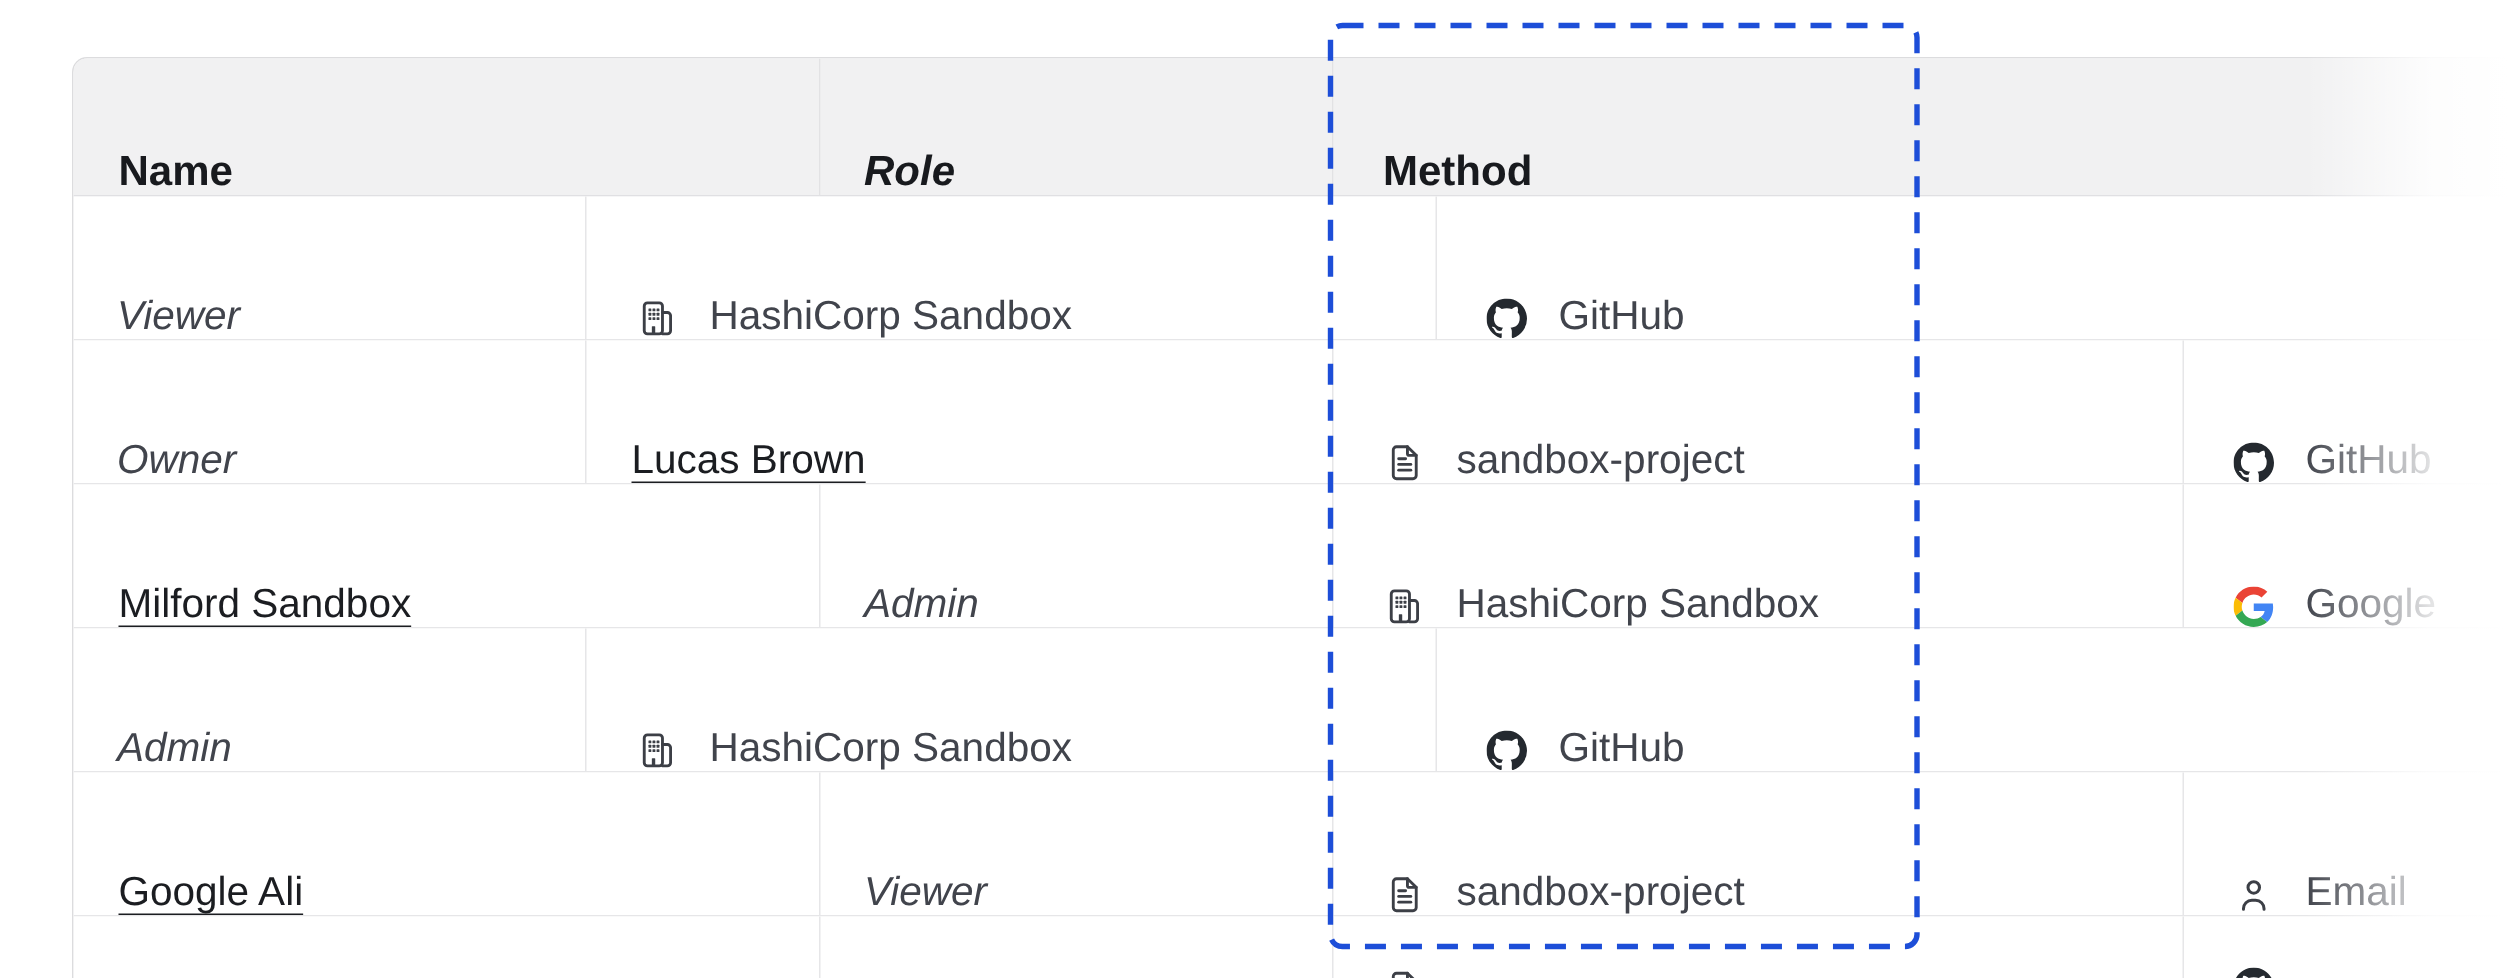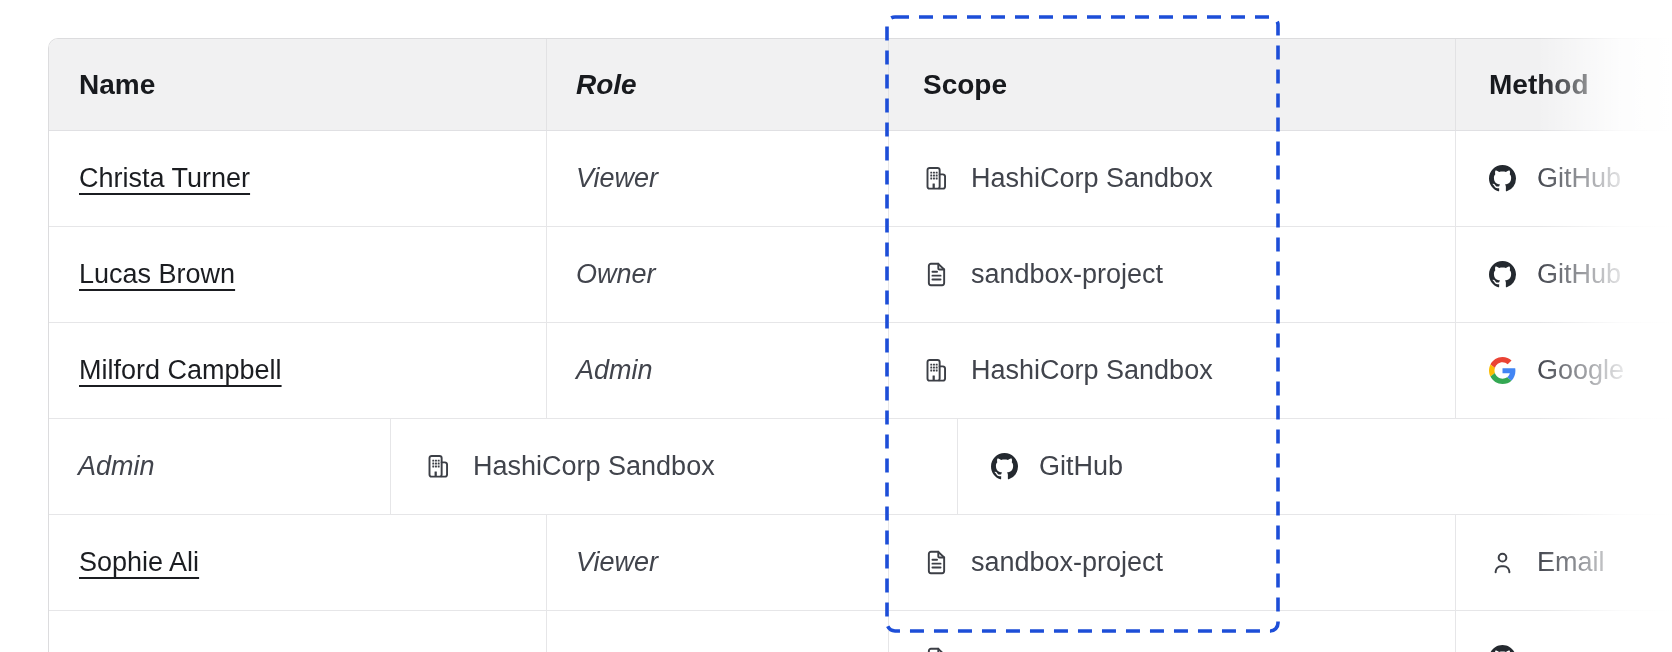--- a/index.html
+++ b/index.html
@@ -14,21 +14,21 @@
     border:1px solid #dcdcde;border-bottom:none;
     border-radius:10px 10px 0 0;
     overflow:hidden;background:#fff;
     box-sizing:border-box;
   }
   .hrow,.row,.prow{display:flex;width:100%;}
   .hrow{height:91px;background:#f1f1f2;border-bottom:1px solid #e0e0e3;}
   .row{height:95px;background:#fff;border-bottom:1px solid #e6e6e8;}
   .prow{height:42px;background:#fff;}
   .cell{
-    display:flex;align-items:center;box-sizing:border-box;
+    display:flex;align-items:flex-end;box-sizing:border-box;
     border-right:1px solid #e6e6e8;flex:0 0 auto;
     font-size:27px;color:#41444c;white-space:nowrap;overflow:hidden;
   }
   .cell:last-child{border-right:none;flex:1 0 auto;}
   .c-name{width:498px;padding-left:30px;}
   .c-role{width:342px;padding-left:29px;font-style:italic;}
   .c-scope{width:567px;padding-left:34px;}
   .c-method{width:349px;padding-left:33px;}
   .hrow .cell{font-weight:700;color:#181a1e;font-size:28px;background:#f1f1f2;border-right-color:#e2e2e4;}
   .name-link{
@@ -60,33 +60,27 @@
 <body>
 
 <div class="table">
   <div class="hrow">
     <div class="cell c-name">
         <span>Name</span>
       </div>
     <div class="cell c-role">
         <span>Role</span>
       </div>
-    <div class="cell c-scope">
-        <span>Scope</span>
-      </div>
     <div class="cell c-method">
         <span>Method</span>
       </div>
   </div>
 
   <div>
   <div class="row">
-    <div class="cell c-name">
-      <span class="name-link">Christa Turner</span>
-    </div>
     <div class="cell c-role">
       <span>Viewer</span>
     </div>
     <div class="cell c-scope">
       <span class="icon">
   <svg viewBox="0 0 24 24" fill="none" stroke="#3c3f46" stroke-width="1.7" stroke-linecap="round" stroke-linejoin="round">
     <rect x="4" y="2.6" width="10.8" height="18.4" rx="1.9"></rect>
     <path d="M14.8 8.3h2.9a1.9 1.9 0 0 1 1.9 1.9V19.1a1.9 1.9 0 0 1-1.9 1.9h-2.9"></path>
     <g fill="#3c3f46" stroke="none">
       <rect x="6.5" y="5.9" width="1.7" height="1.7" rx="0.3"></rect>
@@ -108,25 +102,25 @@
       <span class="icon">
   <svg viewBox="0 0 16 16" fill="#24292f">
     <path d="M8 0C3.58 0 0 3.58 0 8c0 3.54 2.29 6.53 5.47 7.59.4.07.55-.17.55-.38 0-.19-.01-.82-.01-1.49-2.01.37-2.53-.49-2.69-.94-.09-.23-.48-.94-.82-1.13-.28-.15-.68-.52-.01-.53.63-.01 1.08.58 1.23.82.72 1.21 1.87.87 2.33.66.07-.52.28-.87.51-1.07-1.78-.2-3.64-.89-3.64-3.95 0-.87.31-1.59.82-2.15-.08-.2-.36-1.02.08-2.12 0 0 .67-.21 2.2.82.64-.18 1.32-.27 2-.27s1.36.09 2 .27c1.53-1.04 2.2-.82 2.2-.82.44 1.1.16 1.92.08 2.12.51.56.82 1.27.82 2.15 0 3.07-1.87 3.75-3.65 3.95.29.25.54.73.54 1.48 0 1.07-.01 1.93-.01 2.2 0 .21.15.46.55.38A8.01 8.01 0 0 0 16 8c0-4.42-3.58-8-8-8z"></path>
   </svg>
 </span>
       <span>GitHub</span>
     </div>
   </div>
 
   <div class="row">
+    <div class="cell c-role">
+      <span>Owner</span>
+    </div>
     <div class="cell c-name">
       <span class="name-link">Lucas Brown</span>
-    </div>
-    <div class="cell c-role">
-      <span>Owner</span>
     </div>
     <div class="cell c-scope">
       <span class="icon">
   <svg viewBox="0 0 24 24" fill="none" stroke="#3c3f46" stroke-width="1.7" stroke-linecap="round" stroke-linejoin="round">
     <path d="M13.6 2.5H7.1a1.9 1.9 0 0 0-1.9 1.9v15.2a1.9 1.9 0 0 0 1.9 1.9h9.8a1.9 1.9 0 0 0 1.9-1.9V7.6z"></path>
     <path d="M13.6 2.5v4.1a1 1 0 0 0 1 1h4.2"></path>
     <path d="M8.4 9.6h4.1"></path>
     <path d="M8.4 13h7.2"></path>
     <path d="M8.4 16.4h7.2"></path>
   </svg>
@@ -138,21 +132,21 @@
   <svg viewBox="0 0 16 16" fill="#24292f">
     <path d="M8 0C3.58 0 0 3.58 0 8c0 3.54 2.29 6.53 5.47 7.59.4.07.55-.17.55-.38 0-.19-.01-.82-.01-1.49-2.01.37-2.53-.49-2.69-.94-.09-.23-.48-.94-.82-1.13-.28-.15-.68-.52-.01-.53.63-.01 1.08.58 1.23.82.72 1.21 1.87.87 2.33.66.07-.52.28-.87.51-1.07-1.78-.2-3.64-.89-3.64-3.95 0-.87.31-1.59.82-2.15-.08-.2-.36-1.02.08-2.12 0 0 .67-.21 2.2.82.64-.18 1.32-.27 2-.27s1.36.09 2 .27c1.53-1.04 2.2-.82 2.2-.82.44 1.1.16 1.92.08 2.12.51.56.82 1.27.82 2.15 0 3.07-1.87 3.75-3.65 3.95.29.25.54.73.54 1.48 0 1.07-.01 1.93-.01 2.2 0 .21.15.46.55.38A8.01 8.01 0 0 0 16 8c0-4.42-3.58-8-8-8z"></path>
   </svg>
 </span>
       <span>GitHub</span>
     </div>
   </div>
 
   <div class="row">
     <div class="cell c-name">
-      <span class="name-link">Milford Campbell</span>
+      <span class="name-link">Milford Sandbox</span>
     </div>
     <div class="cell c-role">
       <span>Admin</span>
     </div>
     <div class="cell c-scope">
       <span class="icon">
   <svg viewBox="0 0 24 24" fill="none" stroke="#3c3f46" stroke-width="1.7" stroke-linecap="round" stroke-linejoin="round">
     <rect x="4" y="2.6" width="10.8" height="18.4" rx="1.9"></rect>
     <path d="M14.8 8.3h2.9a1.9 1.9 0 0 1 1.9 1.9V19.1a1.9 1.9 0 0 1-1.9 1.9h-2.9"></path>
     <g fill="#3c3f46" stroke="none">
@@ -214,21 +208,21 @@
   <svg viewBox="0 0 16 16" fill="#24292f">
     <path d="M8 0C3.58 0 0 3.58 0 8c0 3.54 2.29 6.53 5.47 7.59.4.07.55-.17.55-.38 0-.19-.01-.82-.01-1.49-2.01.37-2.53-.49-2.69-.94-.09-.23-.48-.94-.82-1.13-.28-.15-.68-.52-.01-.53.63-.01 1.08.58 1.23.82.72 1.21 1.87.87 2.33.66.07-.52.28-.87.51-1.07-1.78-.2-3.64-.89-3.64-3.95 0-.87.31-1.59.82-2.15-.08-.2-.36-1.02.08-2.12 0 0 .67-.21 2.2.82.64-.18 1.32-.27 2-.27s1.36.09 2 .27c1.53-1.04 2.2-.82 2.2-.82.44 1.1.16 1.92.08 2.12.51.56.82 1.27.82 2.15 0 3.07-1.87 3.75-3.65 3.95.29.25.54.73.54 1.48 0 1.07-.01 1.93-.01 2.2 0 .21.15.46.55.38A8.01 8.01 0 0 0 16 8c0-4.42-3.58-8-8-8z"></path>
   </svg>
 </span>
       <span>GitHub</span>
     </div>
   </div>
 
   <div class="row">
     <div class="cell c-name">
-      <span class="name-link">Sophie Ali</span>
+      <span class="name-link">Google Ali</span>
     </div>
     <div class="cell c-role">
       <span>Viewer</span>
     </div>
     <div class="cell c-scope">
       <span class="icon">
   <svg viewBox="0 0 24 24" fill="none" stroke="#3c3f46" stroke-width="1.7" stroke-linecap="round" stroke-linejoin="round">
     <path d="M13.6 2.5H7.1a1.9 1.9 0 0 0-1.9 1.9v15.2a1.9 1.9 0 0 0 1.9 1.9h9.8a1.9 1.9 0 0 0 1.9-1.9V7.6z"></path>
     <path d="M13.6 2.5v4.1a1 1 0 0 0 1 1h4.2"></path>
     <path d="M8.4 9.6h4.1"></path>

